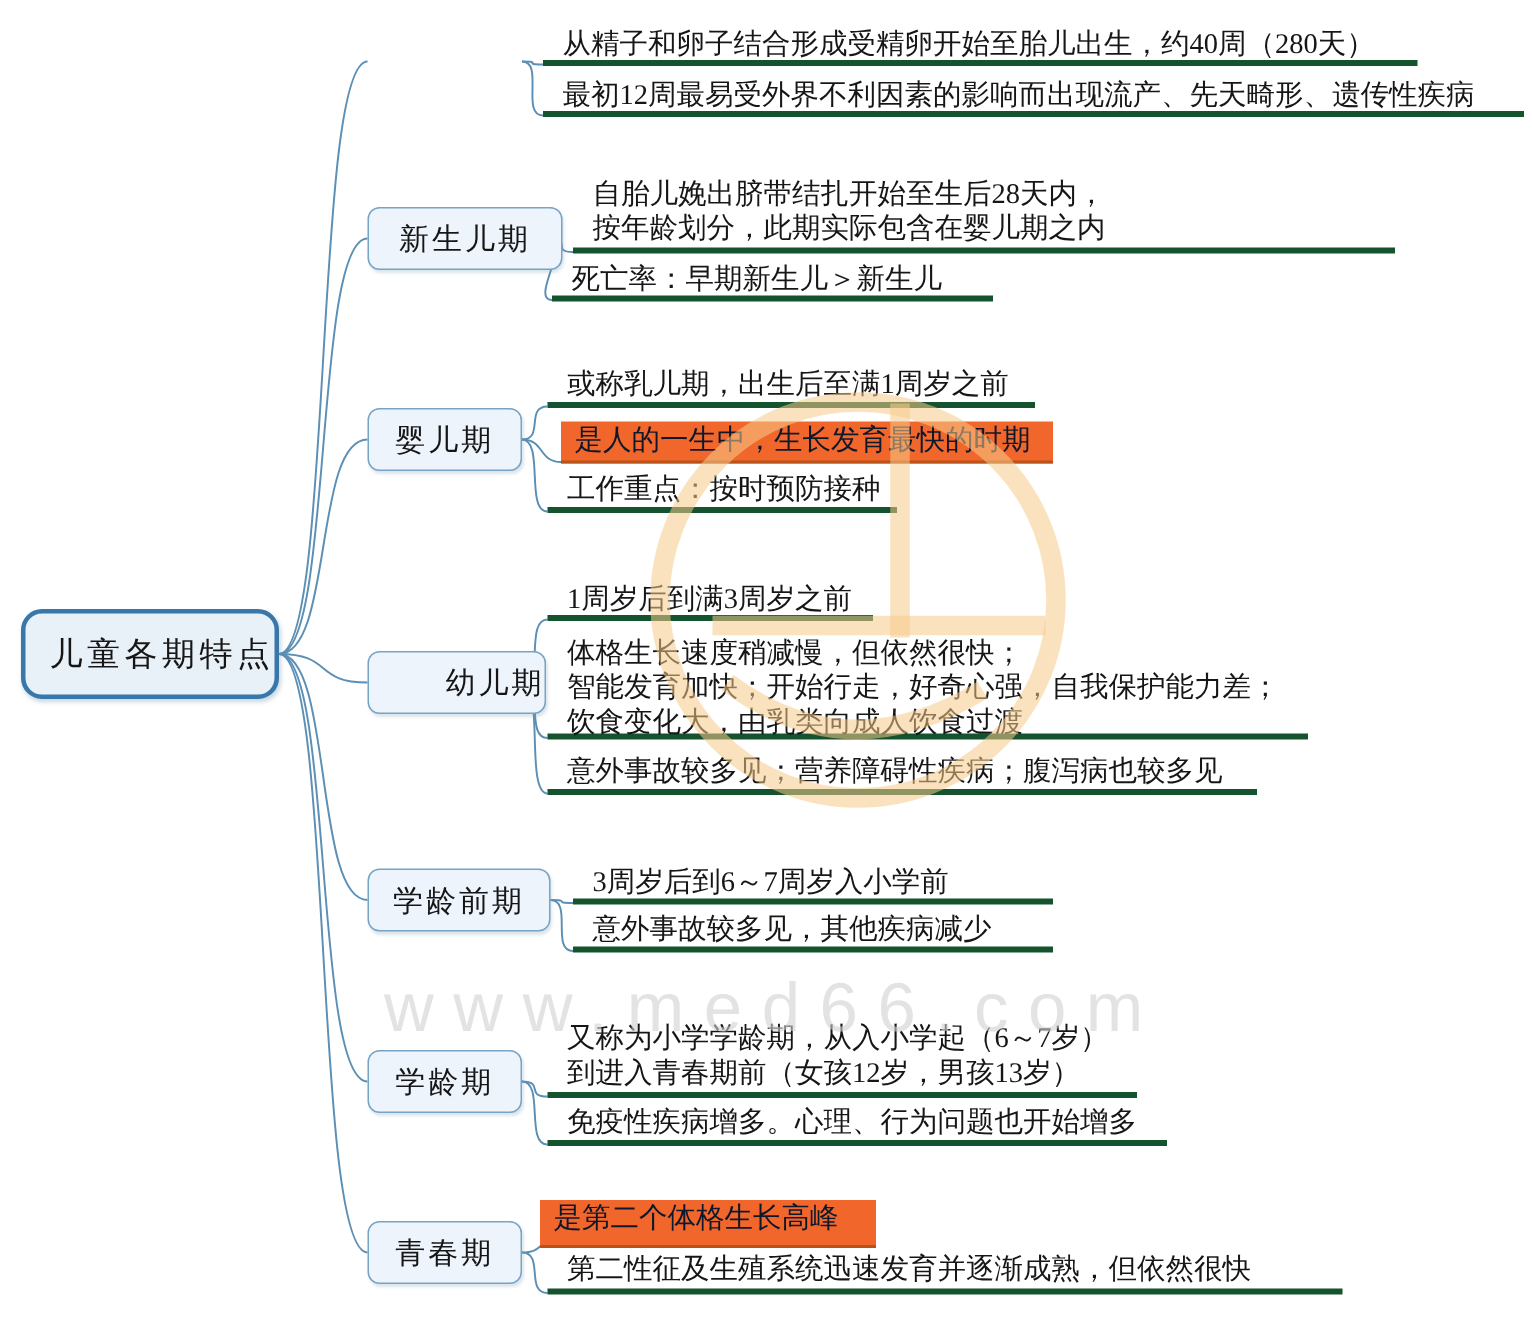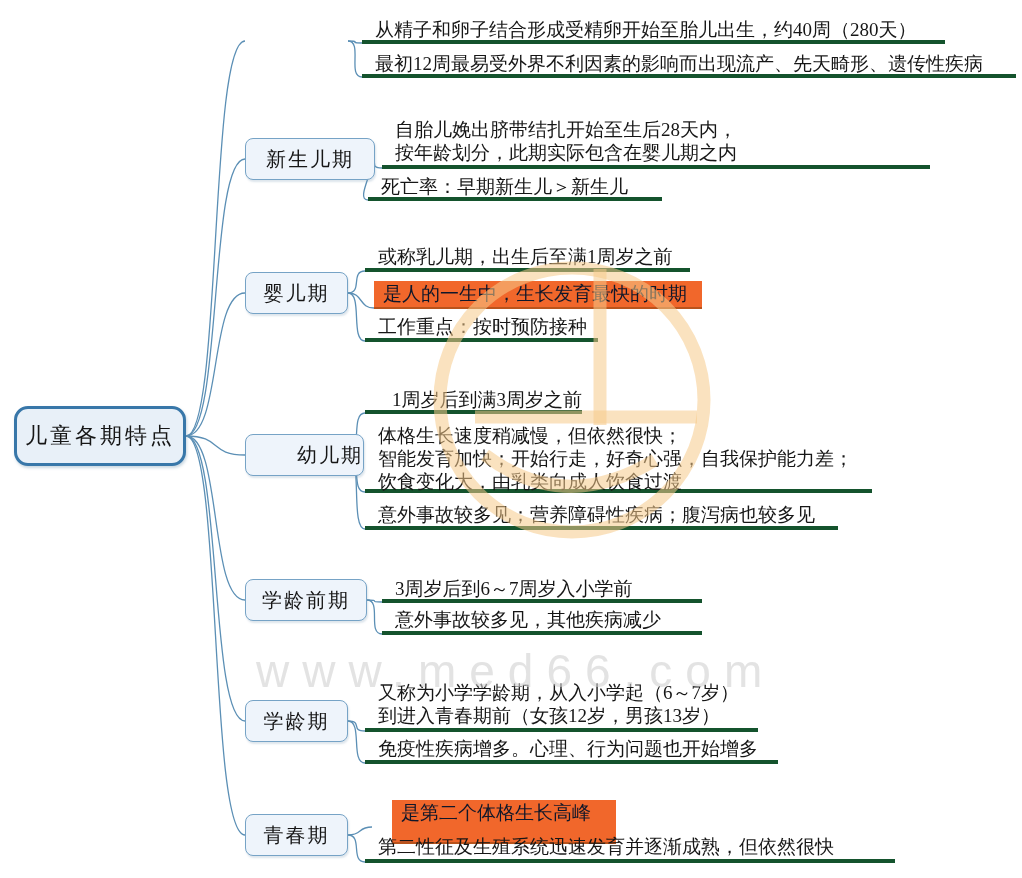--- a/index.html
+++ b/index.html
@@ -4,21 +4,21 @@
 <style>
   html,body{margin:0;padding:0;background:#fff;}
   #stage{
     position:relative;width:1022px;height:878px;background:#ffffff;overflow:hidden;
     font-family:"Liberation Serif","DejaVu Serif",serif;color:#161616;
   }
   #connectors{position:absolute;left:0;top:0;z-index:1;}
   .root-node{
     position:absolute;left:14px;top:406px;width:172px;height:60px;box-sizing:border-box;
     background:#e8f0f8;border:3px solid #3877a9;border-radius:14px;z-index:2;
-    display:flex;align-items:center;justify-content:center;
+    display:flex;align-items:center;justify-content:flex-end;
     font-size:22px;letter-spacing:3px;box-shadow:1px 2px 3px rgba(100,140,170,.35);
   }
   .branch-node{
     position:absolute;box-sizing:border-box;z-index:2;
     background:#eef4fb;border:1.5px solid #76a3c6;border-radius:8px;
     display:flex;align-items:center;justify-content:center;
     font-size:20px;letter-spacing:2px;box-shadow:1px 2px 2px rgba(120,150,180,.25);
   }
   .leaf{
     position:absolute;box-sizing:border-box;z-index:2;
@@ -103,21 +103,21 @@
     <div class="leaf" style="left: 365px; top: 245px; width: 325px; height: 27px;">
       <div class="leaf-line">或称乳儿期，出生后至满1周岁之前</div>
     </div>
     <div class="leaf-highlight" style="left: 374px; top: 281px; width: 328px; height: 28px;"><span>是人的一生中，生长发育最快的时期</span></div>
     <div class="leaf" style="left: 365px; top: 315px; width: 233px; height: 27px;">
       <div class="leaf-line">工作重点：按时预防接种</div>
     </div>
     <div class="branch-node" style="left: 245px; top: 434px; width: 119px; height: 42px; justify-content: flex-end;">
       <span>幼儿期</span>
     </div>
-    <div class="leaf" style="left: 365px; top: 388px; width: 217px; height: 26px; text-align: right;">
+    <div class="leaf" style="left: 365px; top: 388px; width: 217px; height: 26px;">
       <div class="leaf-line">1周岁后到满3周岁之前</div>
     </div>
     <div class="leaf" style="left: 365px; top: 424px; width: 507px; height: 69px;">
       <div class="leaf-line">体格生长速度稍减慢，但依然很快；</div>
       <div class="leaf-line">智能发育加快；开始行走，好奇心强，自我保护能力差；</div>
       <div class="leaf-line">饮食变化大，由乳类向成人饮食过渡</div>
     </div>
     <div class="leaf" style="left: 365px; top: 503px; width: 473px; height: 27px;">
       <div class="leaf-line">意外事故较多见；营养障碍性疾病；腹泻病也较多见</div>
     </div>
@@ -136,17 +136,17 @@
     <div class="leaf" style="left: 365px; top: 681px; width: 393px; height: 51px;">
       <div class="leaf-line">又称为小学学龄期，从入小学起（6～7岁）</div>
       <div class="leaf-line">到进入青春期前（女孩12岁，男孩13岁）</div>
     </div>
     <div class="leaf" style="left: 365px; top: 737px; width: 413px; height: 27px;">
       <div class="leaf-line">免疫性疾病增多。心理、行为问题也开始增多</div>
     </div>
     <div class="branch-node" style="left: 245px; top: 814px; width: 103px; height: 42px;">
       <span>青春期</span>
     </div>
-    <div class="leaf-highlight" style="left: 392px; top: 800px; width: 224px; height: 44px;"><span>是第二个体格生长高峰</span></div>
+    <div class="leaf-highlight" style="left: 360px; top: 800px; width: 224px; height: 32px;"><span>是第二个体格生长高峰</span></div>
     <div class="leaf" style="left: 365px; top: 835px; width: 530px; height: 28px;">
       <div class="leaf-line">第二性征及生殖系统迅速发育并逐渐成熟，但依然很快</div>
     </div>
   </div>
 
 </body></html>

